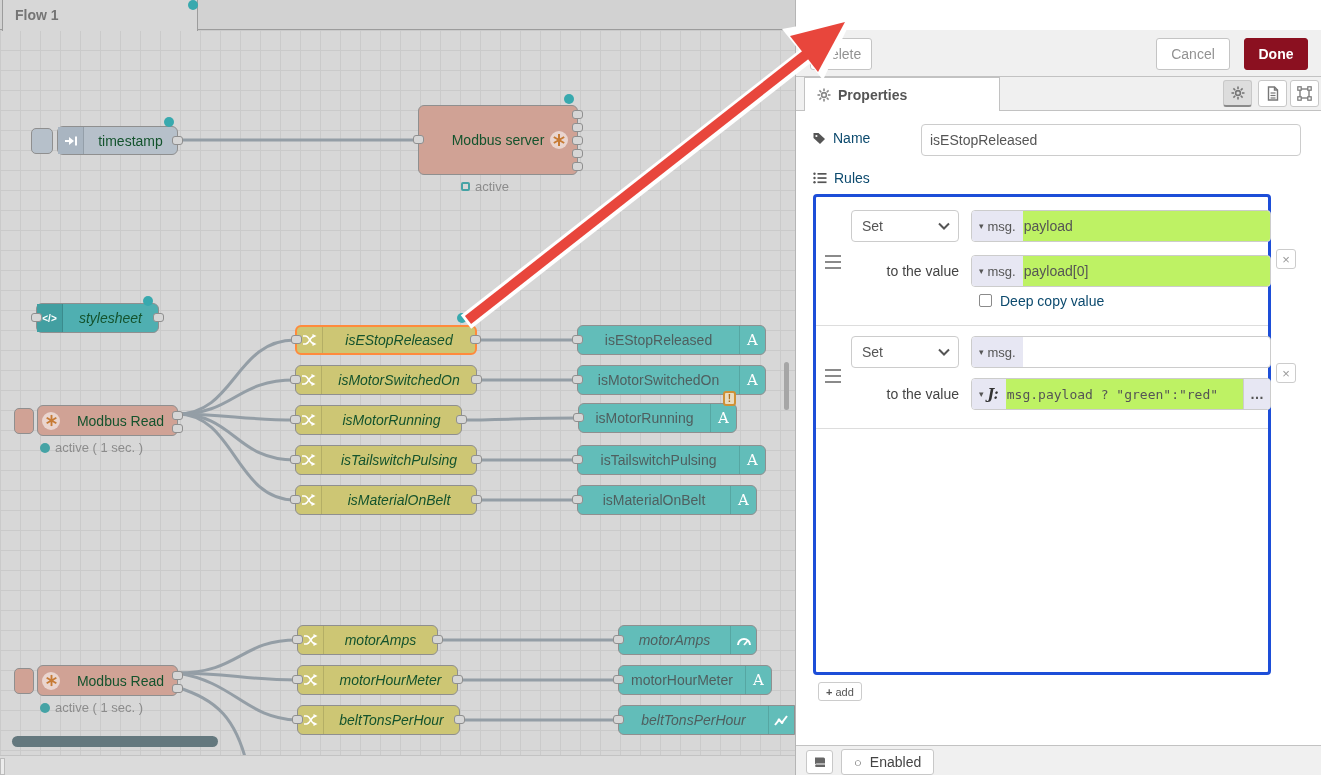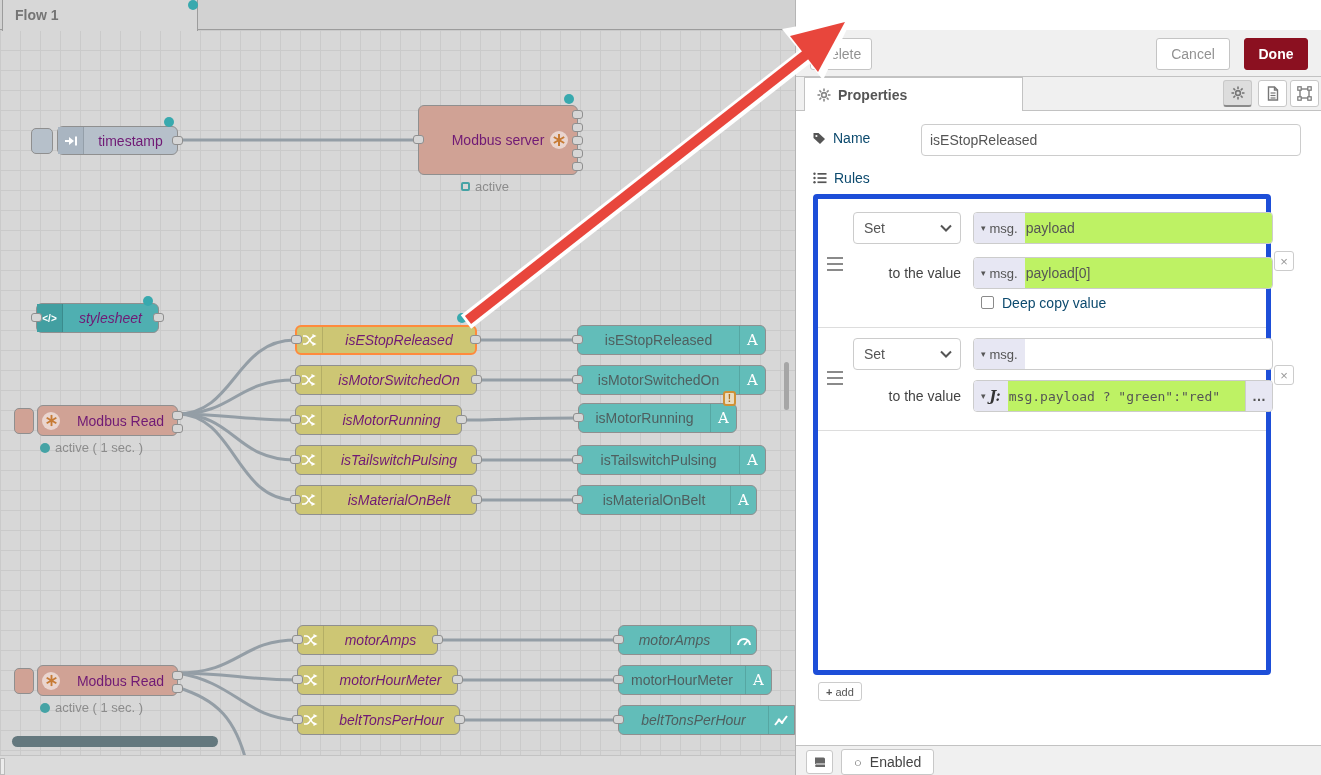--- a/index.html
+++ b/index.html
@@ -14,21 +14,21 @@
     background-image:linear-gradient(#cacaca 1px,transparent 1px),linear-gradient(90deg,#cacaca 1px,transparent 1px);
     background-size:20px 20px;z-index:1;}
   .canvas-footer{position:absolute;left:0;top:755px;width:795px;height:20px;background:#dbdbdb;border-top:1px solid #c3c3c3;z-index:2;}
   .zoomsliver{position:absolute;left:0;top:758px;width:5px;height:17px;background:#ececec;border:1px solid #bbb;z-index:3;}
   svg.wires{position:absolute;left:0;top:0;width:1321px;height:775px;z-index:2;pointer-events:none;}
   svg.wires path{stroke:#949ea6;stroke-width:3;fill:none;}
 
   .node{position:absolute;height:30px;border:1px solid #8f8f8f;border-radius:6px;display:flex;align-items:stretch;z-index:3;}
   .node .nicon{width:26px;display:flex;align-items:center;justify-content:center;border-right:1px solid rgba(0,0,0,0.12);}
   .node .nicon.right{border-right:none;border-left:1px solid rgba(0,0,0,0.12);}
-  .node .nlabel{flex:1;display:flex;align-items:center;justify-content:center;font-size:14px;color:#701a75;white-space:nowrap;overflow:hidden;padding:0 5px;}
+  .node .nlabel{flex:1;display:flex;align-items:center;justify-content:center;font-size:14px;color:#14532d;white-space:nowrap;overflow:hidden;padding:0 5px;}
   .italic{font-style:italic;}
   .node.change{background:#cdc674;}
   .node.change.selected{border:2px solid #ff8a3c;}
   .node.ui{background:#62bdb9;}
   .node.ui .nlabel{color:#4f5f5f;}
   .node.inject{background:#b6c0ca;}
   .node.inject .nicon{background:#a9b5c1;}
   .node.modbus{background:#d0a295;}
   .node.stylesheet{background:#4fafb1;}
   .node.stylesheet .nicon{background:#429fa1;color:#fff;font-weight:bold;font-size:10px;}
@@ -50,27 +50,27 @@
 
   
   .tray{position:absolute;left:795px;top:0;width:526px;height:775px;background:#fff;border-left:1px solid #b5b5b5;z-index:6;}
   .tray-header{position:absolute;left:0;top:0;width:100%;height:30px;background:#f0f0f0;border-bottom:1px solid #d6d6d6;font-size:14px;font-weight:bold;color:#333;line-height:30px;padding-left:15px;}
   .tray-toolbar{position:absolute;left:0;top:30px;width:100%;height:47px;background:#f0f0f0;border-bottom:1px solid #c2c2c2;}
   .btn{position:absolute;height:32px;background:#fff;border:1px solid #c4c4c4;border-radius:3px;font-size:14px;color:#929292;display:flex;align-items:center;justify-content:center;cursor:pointer;}
   .btn-delete{left:14px;top:8px;width:62px;}
   .btn-cancel{left:360px;top:8px;width:74px;}
   .btn-done{left:448px;top:8px;width:64px;background:#8b1020;border-color:#8b1020;color:#fff;font-weight:bold;}
   .tabrow{position:absolute;left:0;top:77px;width:100%;height:34px;background:#f0f0f0;border-bottom:1px solid #c2c2c2;}
-  .proptab{position:absolute;left:8px;top:0;width:219px;height:34px;background:#fff;border:1px solid #c2c2c2;border-bottom:none;display:flex;align-items:center;gap:7px;padding-left:12px;font-size:14px;font-weight:bold;color:#555;}
+  .proptab{position:absolute;left:8px;top:0;width:196px;height:34px;background:#fff;border:1px solid #c2c2c2;border-bottom:none;display:flex;align-items:center;gap:7px;padding-left:12px;font-size:14px;font-weight:bold;color:#555;}
   .iconbtn{position:absolute;top:3px;width:29px;height:27px;background:#fff;border:1px solid #c8c8c8;border-radius:3px;display:flex;align-items:center;justify-content:center;}
   .iconbtn.sel{background:#ddd;border-bottom:2px solid #8a8a8a;}
   .tray-form{position:absolute;left:0;top:111px;width:100%;height:634px;background:#fff;}
   .flabel{position:absolute;display:flex;align-items:center;gap:7px;font-size:14px;color:#0c4a6e;}
   .tinput{position:absolute;height:32px;border:1px solid #ccc;border-radius:4px;font-size:14px;color:#555;padding:0 8px;font-family:"Liberation Sans",sans-serif;background:#fff;}
-  .rulesbox{position:absolute;left:17px;top:83px;width:458px;height:481px;border:5px solid #1d4ed8;border-radius:4px;background:#fff;}
+  .rulesbox{position:absolute;left:17px;top:83px;width:458px;height:481px;border:3px solid #1d4ed8;border-radius:4px;background:#fff;}
   .ruleline{position:absolute;left:0;width:100%;border-top:1px solid #ddd;}
   .selectbox{position:absolute;width:108px;height:32px;border:1px solid #ccc;border-radius:4px;background:#fff;display:flex;align-items:center;font-size:14px;color:#555;padding-left:10px;}
   .selectbox svg{position:absolute;right:8px;}
   .typedinput{position:absolute;height:32px;border:1px solid #ccc;border-radius:4px;background:#fff;display:flex;align-items:stretch;overflow:hidden;}
   .ti-chip{background:#e7e7f3;display:flex;align-items:center;gap:4px;padding:0 7px;font-size:13px;color:#555;flex:none;}
   .ti-caret{font-size:9px;color:#555;}
   .ti-val{flex:1;border:none;outline:none;font-size:14px;color:#555;padding:0 1px;font-family:"Liberation Sans",sans-serif;min-width:0;background:#bef264;}
   .ti-val.mono{font-family:"DejaVu Sans Mono",monospace;font-size:13px;}
   .ti-suffix{width:27px;background:#e7e7f3;border-left:1px solid #ccc;display:flex;align-items:center;justify-content:center;color:#555;font-weight:bold;font-size:14px;flex:none;}
   .jexp{font-family:"DejaVu Serif",serif;font-style:italic;font-weight:bold;font-size:14px;color:#333;}

